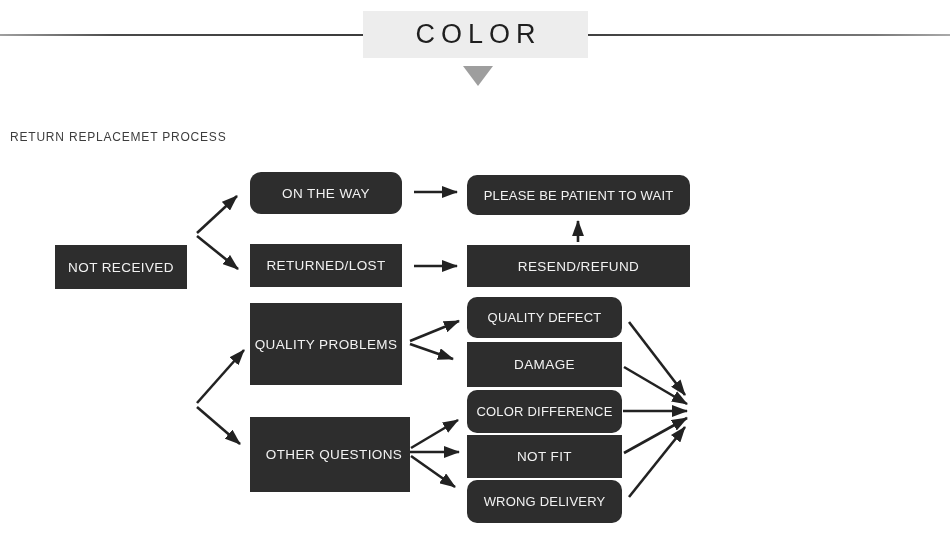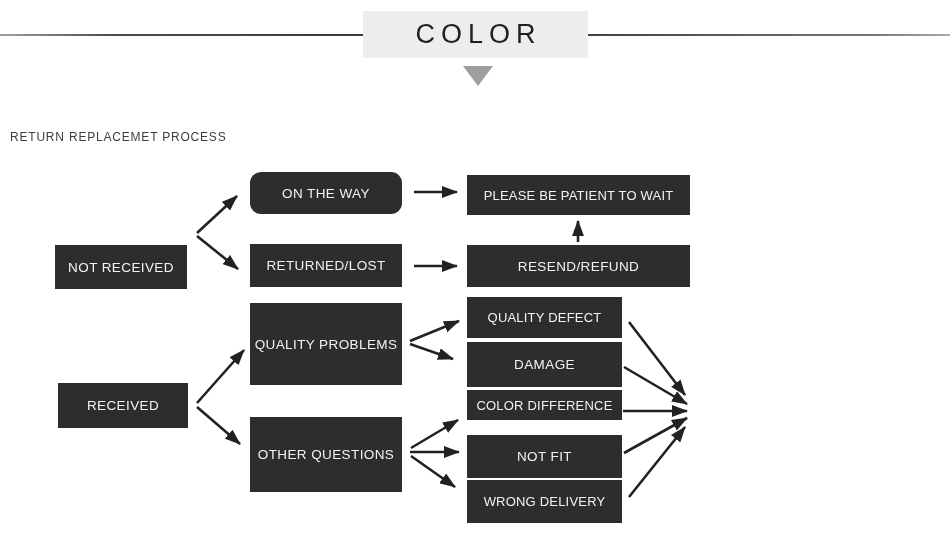--- a/index.html
+++ b/index.html
@@ -22,32 +22,32 @@
   }
   .section-label{
     position:absolute;left:10px;top:130px;font-size:12px;letter-spacing:.8px;
     color:#3d3d3d;
   }
   .node{
     position:absolute;background:var(--node-bg,#2d2d2d);color:var(--node-text,#f2f2f2);
     display:flex;align-items:center;justify-content:center;
     font-size:13.5px;letter-spacing:.4px;white-space:nowrap;
   }
-  .node.small{font-size:13px;letter-spacing:.2px;}
+  .node.small{font-size:13px;letter-spacing:.2px;border-radius:10px;}
   #n-not-received{left:55px;top:213px;width:132px;height:44px;margin-top:32px;}
   #n-on-the-way{left:250px;top:172px;width:152px;height:42px;border-radius:11px;}
   #n-returned-lost{left:250px;top:244px;width:152px;height:43px;text-align:right;}
   #n-please-wait{left:467px;top:175px;width:223px;height:40px;}
   #n-resend-refund{left:467px;top:245px;width:223px;height:42px;}
   #n-quality-problems{left:250px;top:303px;width:152px;height:82px;}
   #n-received{left:58px;top:383px;width:130px;height:45px;}
-  #n-other-questions{left:250px;top:417px;width:152px;height:75px;}
+  #n-other-questions{left:250px;top:417px;width:152px;height:75px;padding-left:8px;}
   #n-quality-defect{left:467px;top:297px;width:155px;height:41px;}
   #n-damage{left:467px;top:342px;width:155px;height:45px;}
-  #n-color-difference{left:467px;top:390px;width:155px;height:30px;}
+  #n-color-difference{left:467px;top:390px;width:155px;height:43px;}
   #n-not-fit{left:467px;top:435px;width:155px;height:43px;}
   #n-wrong-delivery{left:467px;top:480px;width:155px;height:43px;}
   #n-resend-refund-discount{left:694px;top:388px;width:226px;height:44px;}
   svg.arrows{position:absolute;left:0;top:0;width:950px;height:540px;pointer-events:none;}
   svg.arrows line{stroke:var(--arrow,#222222);stroke-width:2.6;}
 </style>
 </head>
 <body>
 
 <div class="canvas">
@@ -86,21 +86,20 @@
     <line x1="624" y1="453" x2="687" y2="418" marker-end="url(#ah)"></line>
     <line x1="629" y1="497" x2="685" y2="427" marker-end="url(#ah)"></line>
   </svg>
 
   <div class="node" id="n-not-received">NOT RECEIVED</div>
   <div class="node" id="n-on-the-way">ON THE WAY</div>
   <div class="node" id="n-returned-lost">RETURNED/LOST</div>
   <div class="node small" id="n-please-wait">PLEASE BE PATIENT TO WAIT</div>
   <div class="node" id="n-resend-refund">RESEND/REFUND</div>
   <div class="node" id="n-quality-problems">QUALITY PROBLEMS</div>
-  <div class="node" id="n-received">RECEIVED</div>
   <div class="node" id="n-other-questions">OTHER QUESTIONS</div>
   <div class="node small" id="n-quality-defect">QUALITY DEFECT</div>
   <div class="node" id="n-damage">DAMAGE</div>
   <div class="node small" id="n-color-difference">COLOR DIFFERENCE</div>
   <div class="node" id="n-not-fit">NOT FIT</div>
   <div class="node small" id="n-wrong-delivery">WRONG DELIVERY</div>
 
 </div>
 
 </body></html>

